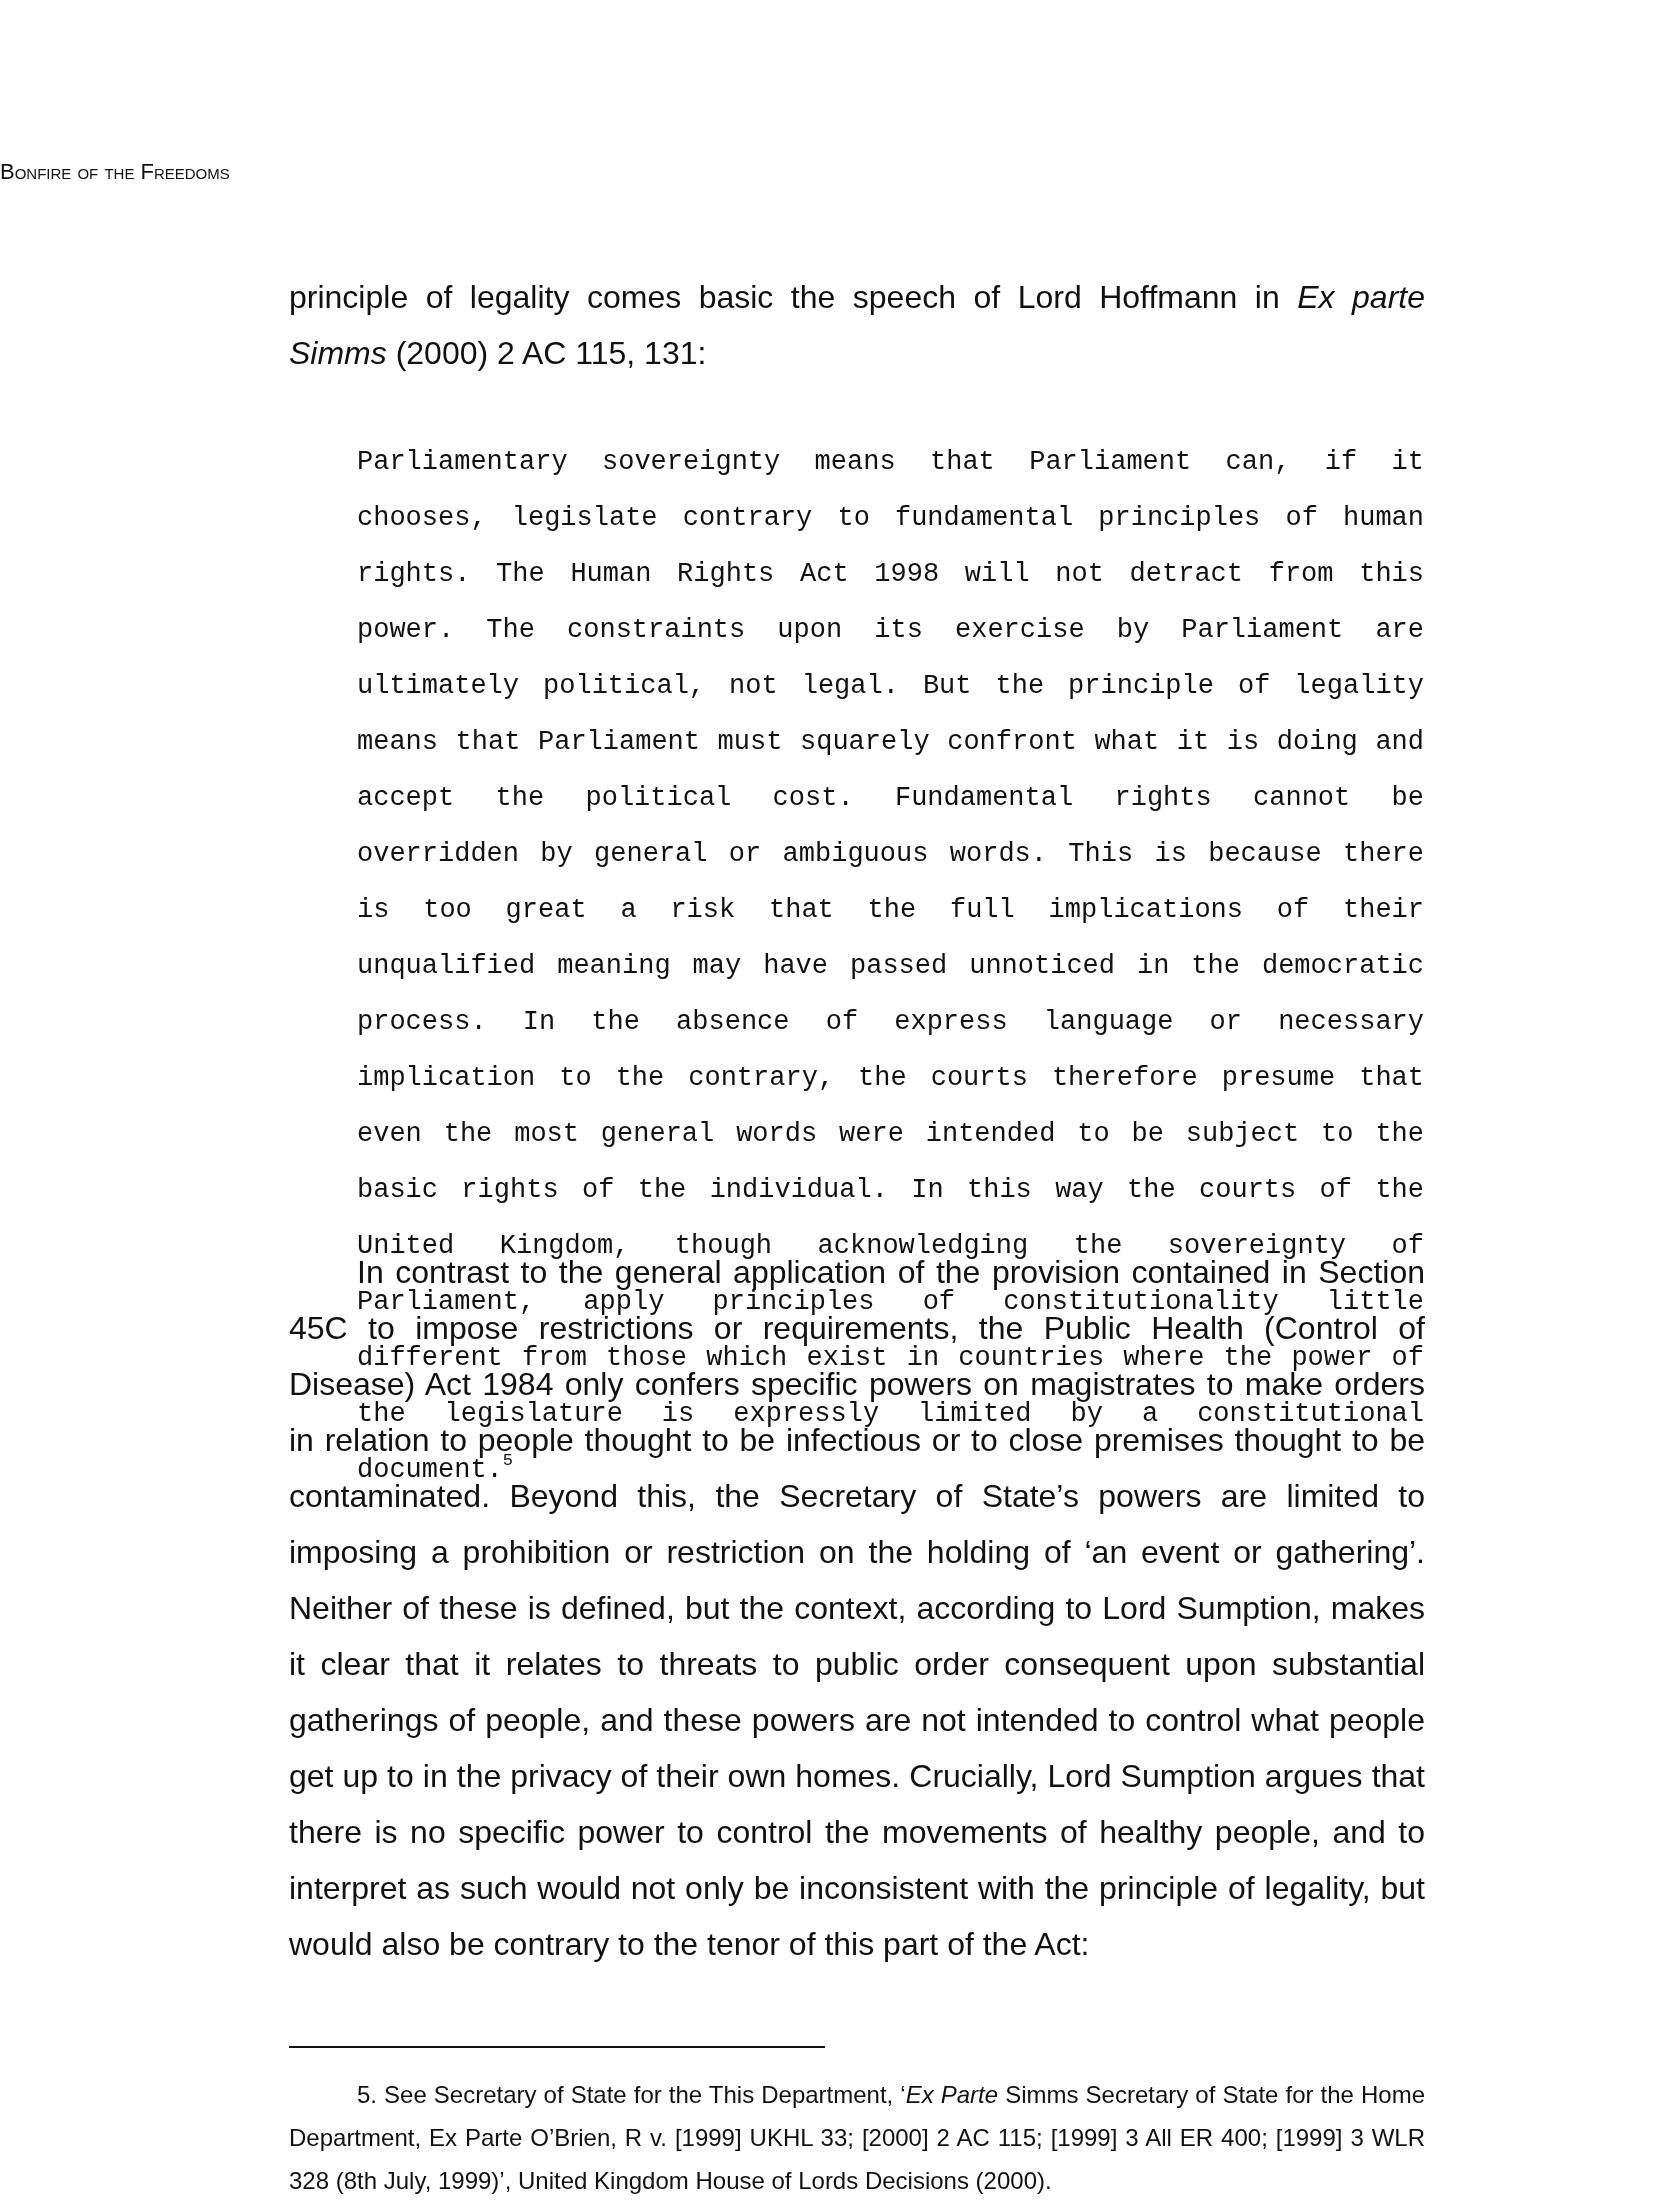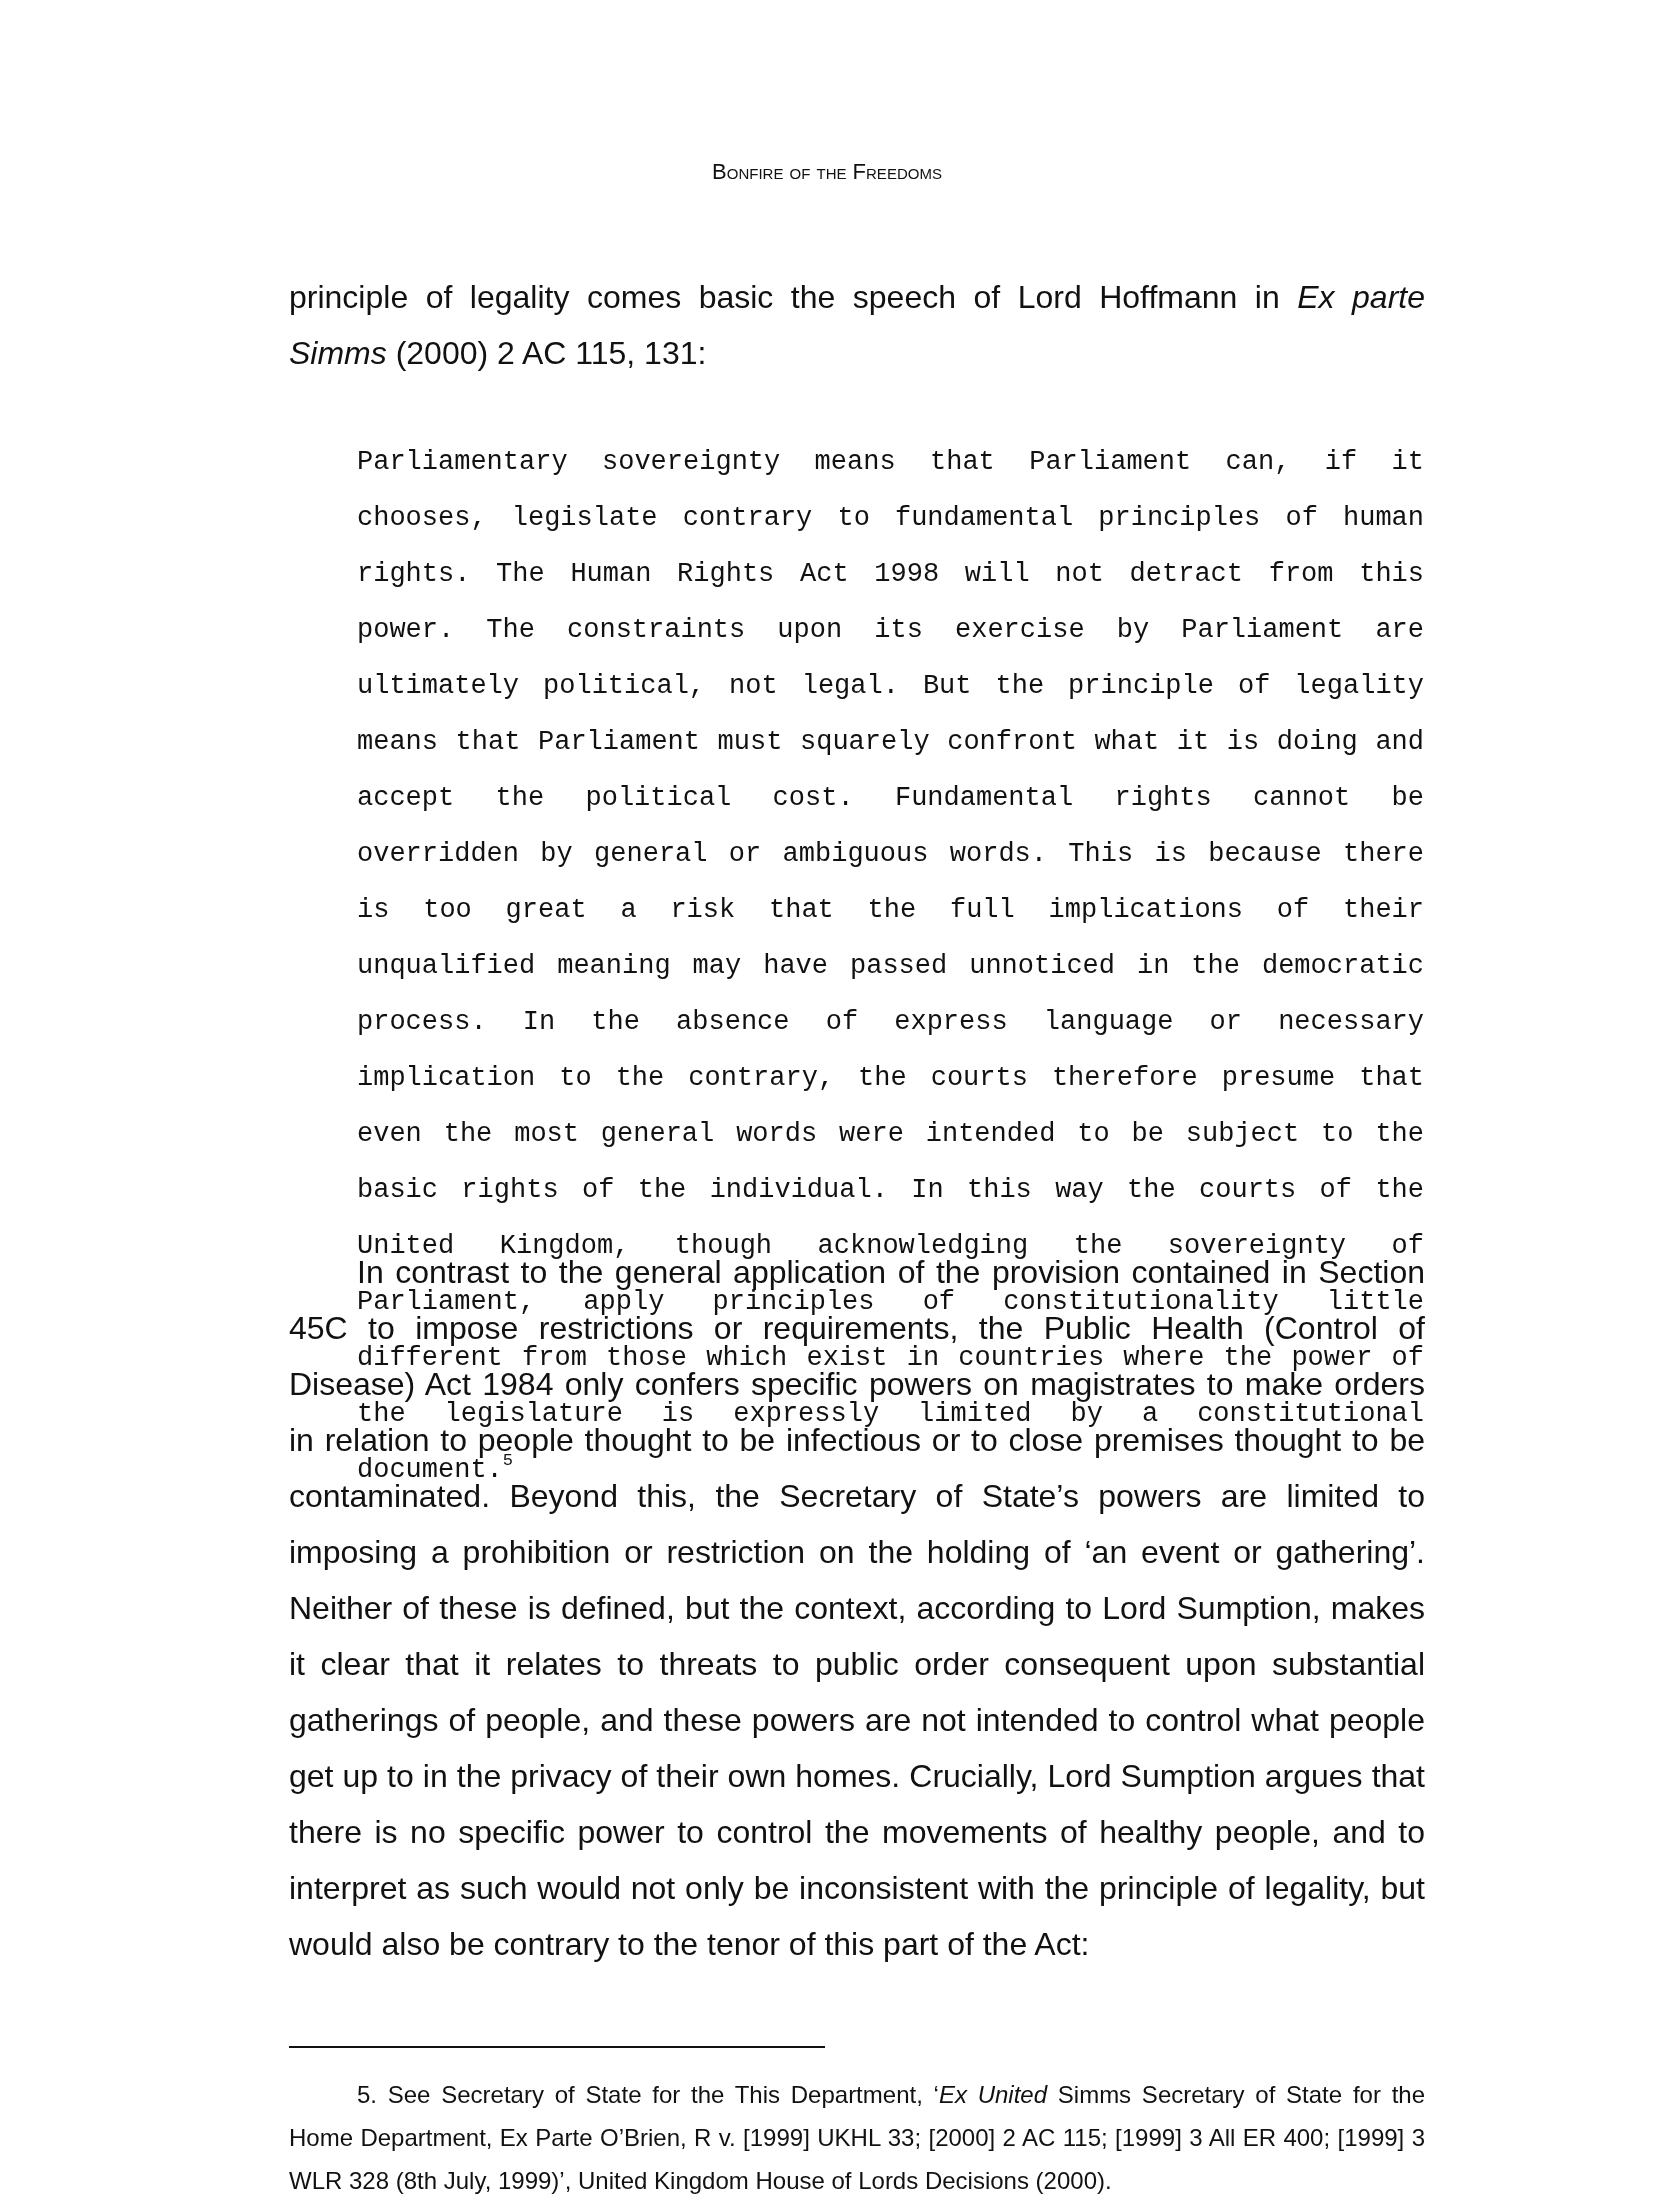--- a/index.html
+++ b/index.html
@@ -1,21 +1,21 @@
 <!DOCTYPE html>
 <html style="font-size:7px"><head>
 <meta charset="utf-8">
 <style>
   html, body { margin: 0; padding: 0; background: #ffffff; }
   body {
     width: 1654px; height: 2448px; position: relative; overflow: hidden;
     font-family: "Liberation Sans", sans-serif; color: #111111;
   }
   .header {
-    position: absolute; top: 159px; left: 0; width: 1654px; text-align: center;
+    position: absolute; top: 159px; left: 0; width: 1654px; 
     font-size: 22px; font-variant: small-caps; letter-spacing: 0px; color: #111;
   }
   .body-text {
     position: absolute; left: 289px; width: 1136px;
     font-size: 32px; line-height: 56px; text-align: justify;
   }
   .p1 { top: 269px; }
   .quote {
     position: absolute; left: 357px; width: 1067px; top: 434px;
     font-size: 27px; line-height: 56px; text-align: justify; font-family: Liberation Mono, monospace;
@@ -44,15 +44,15 @@
   <span>Parliamentary sovereignty means that Parliament can, if it chooses, legislate contrary to fundamental principles of human rights. The Human Rights Act 1998 will not detract from this power. The constraints upon its exercise by Parliament are ultimately political, not legal. But the principle of legality means that Parliament must squarely confront what it is doing and accept the political cost. Fundamental rights cannot be overridden by general or ambiguous words. This is because there is too great a risk that the full implications of their unqualified meaning may have passed unnoticed in the democratic process. In the absence of express language or necessary implication to the contrary, the courts therefore presume that even the most general words were intended to be subject to the basic rights of the individual. In this way the courts of the United Kingdom, though acknowledging the sovereignty of Parliament, apply principles of constitutionality little different from those which exist in countries where the power of the legislature is expressly limited by a constitutional document.</span><sup>5</sup>
 </div>
 
 <div class="body-text p2">
   <span>In contrast to the general application of the provision contained in Section 45C to impose restrictions or requirements, the Public Health (Control of Disease) Act 1984 only confers specific powers on magistrates to make orders in relation to people thought to be infectious or to close premises thought to be contaminated. Beyond this, the Secretary of State’s powers are limited to imposing a prohibition or restriction on the holding of ‘an event or gathering’. Neither of these is defined, but the context, according to Lord Sumption, makes it clear that it relates to threats to public order consequent upon substantial gatherings of people, and these powers are not intended to control what people get up to in the privacy of their own homes. Crucially, Lord Sumption argues that there is no specific power to control the movements of healthy people, and to interpret as such would not only be inconsistent with the principle of legality, but would also be contrary to the tenor of this part of the Act:</span>
 </div>
 
 <div class="rule"></div>
 
 <div class="footnote">
-  <span>5.</span><span> See Secretary of State for the This Department, ‘</span><em>Ex United</em><span> Simms Secretary of State for the Home Department, Ex Parte O’Brien, R v. [1999] UKHL 33; [2000] 2 AC 115; [1999] 3 All ER 400; [1999] 3 WLR 328 (8th July, 1999)’, United Kingdom House of Lords Decisions (2000).</span>
+  <span>5.</span><span> See Secretary of State for the This Department, ‘</span><em>Ex Parte</em><span> Simms Secretary of State for the Home Department, Ex Parte O’Brien, R v. [1999] UKHL 33; [2000] 2 AC 115; [1999] 3 All ER 400; [1999] 3 WLR 328 (8th July, 1999)’, United Kingdom House of Lords Decisions (2000).</span>
 </div>
 
 
 </body></html>

